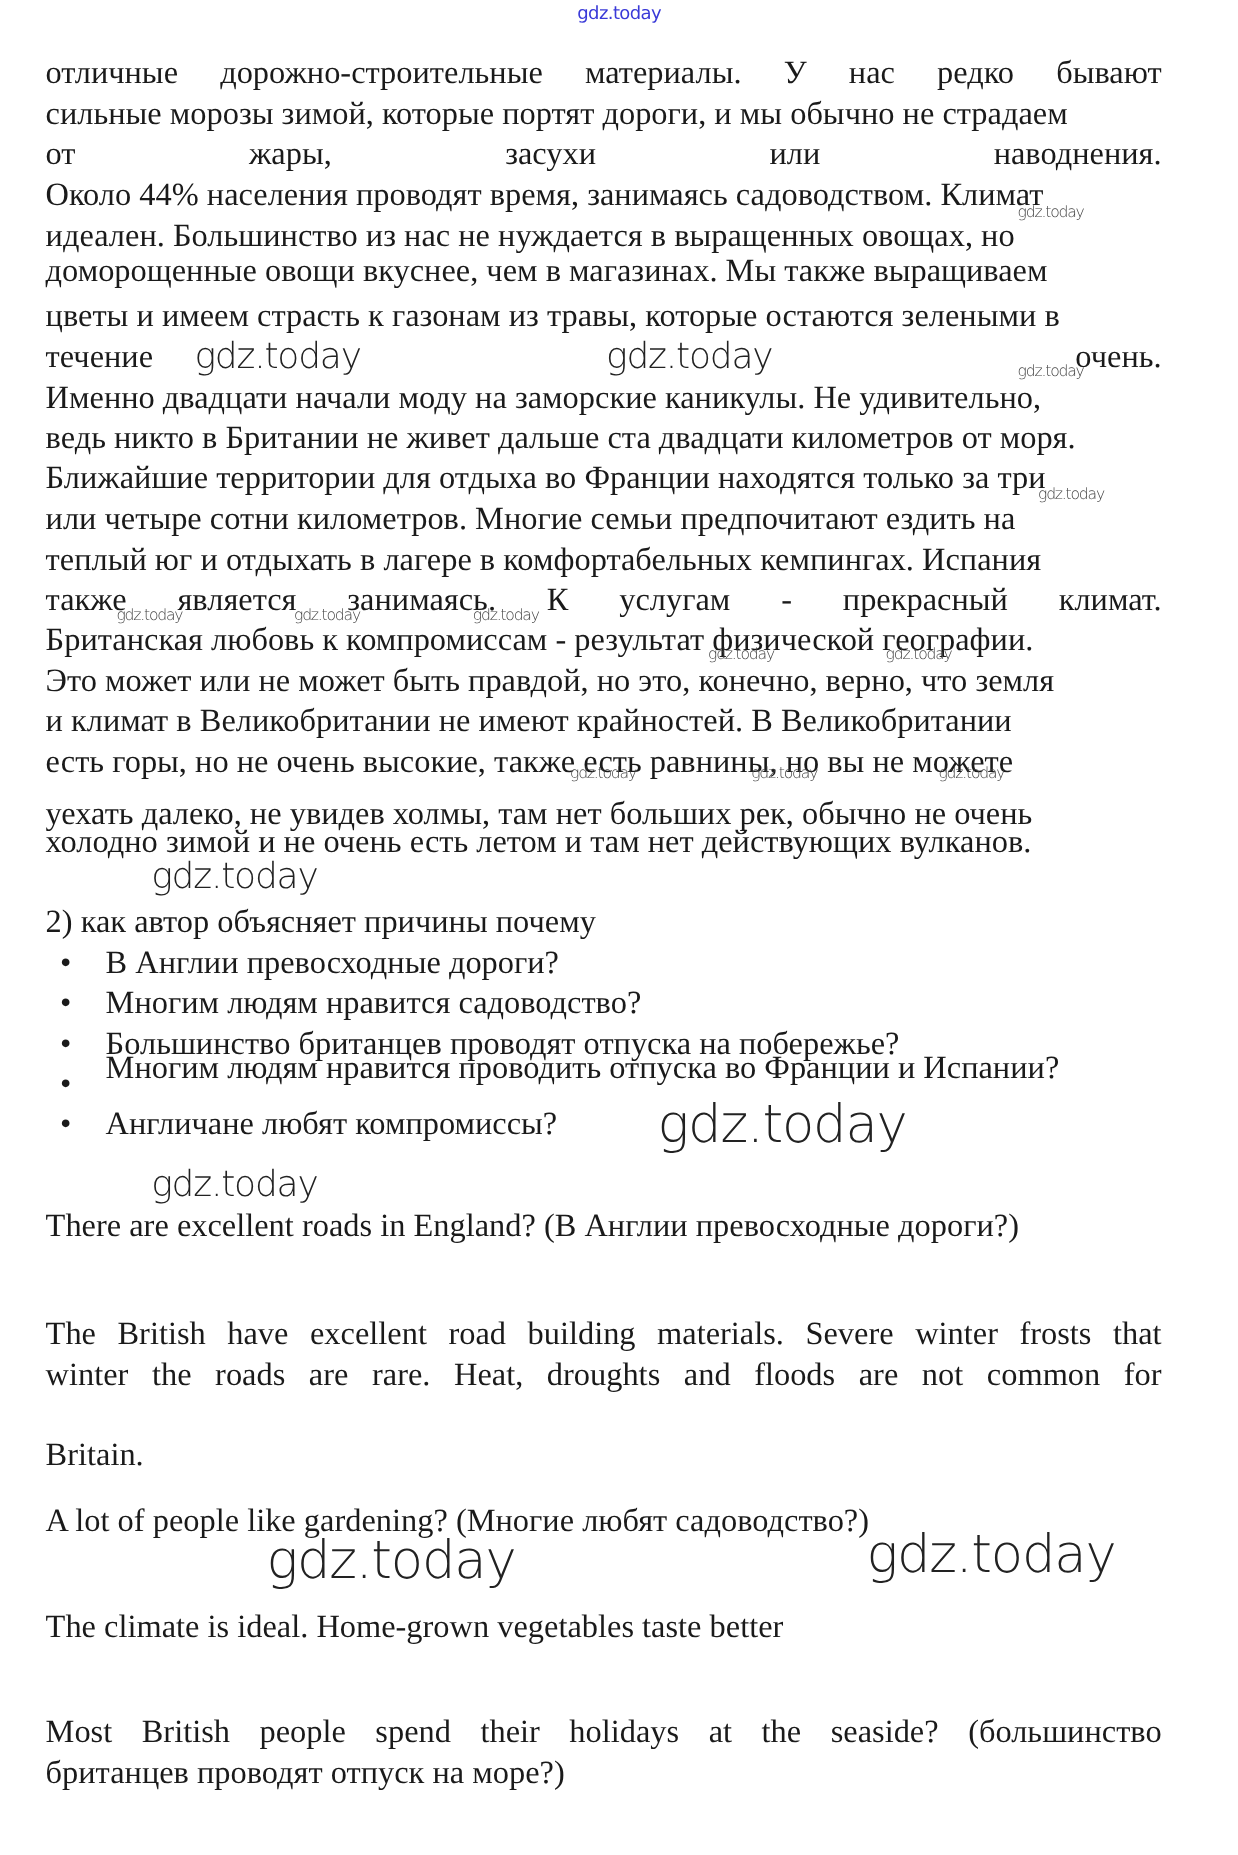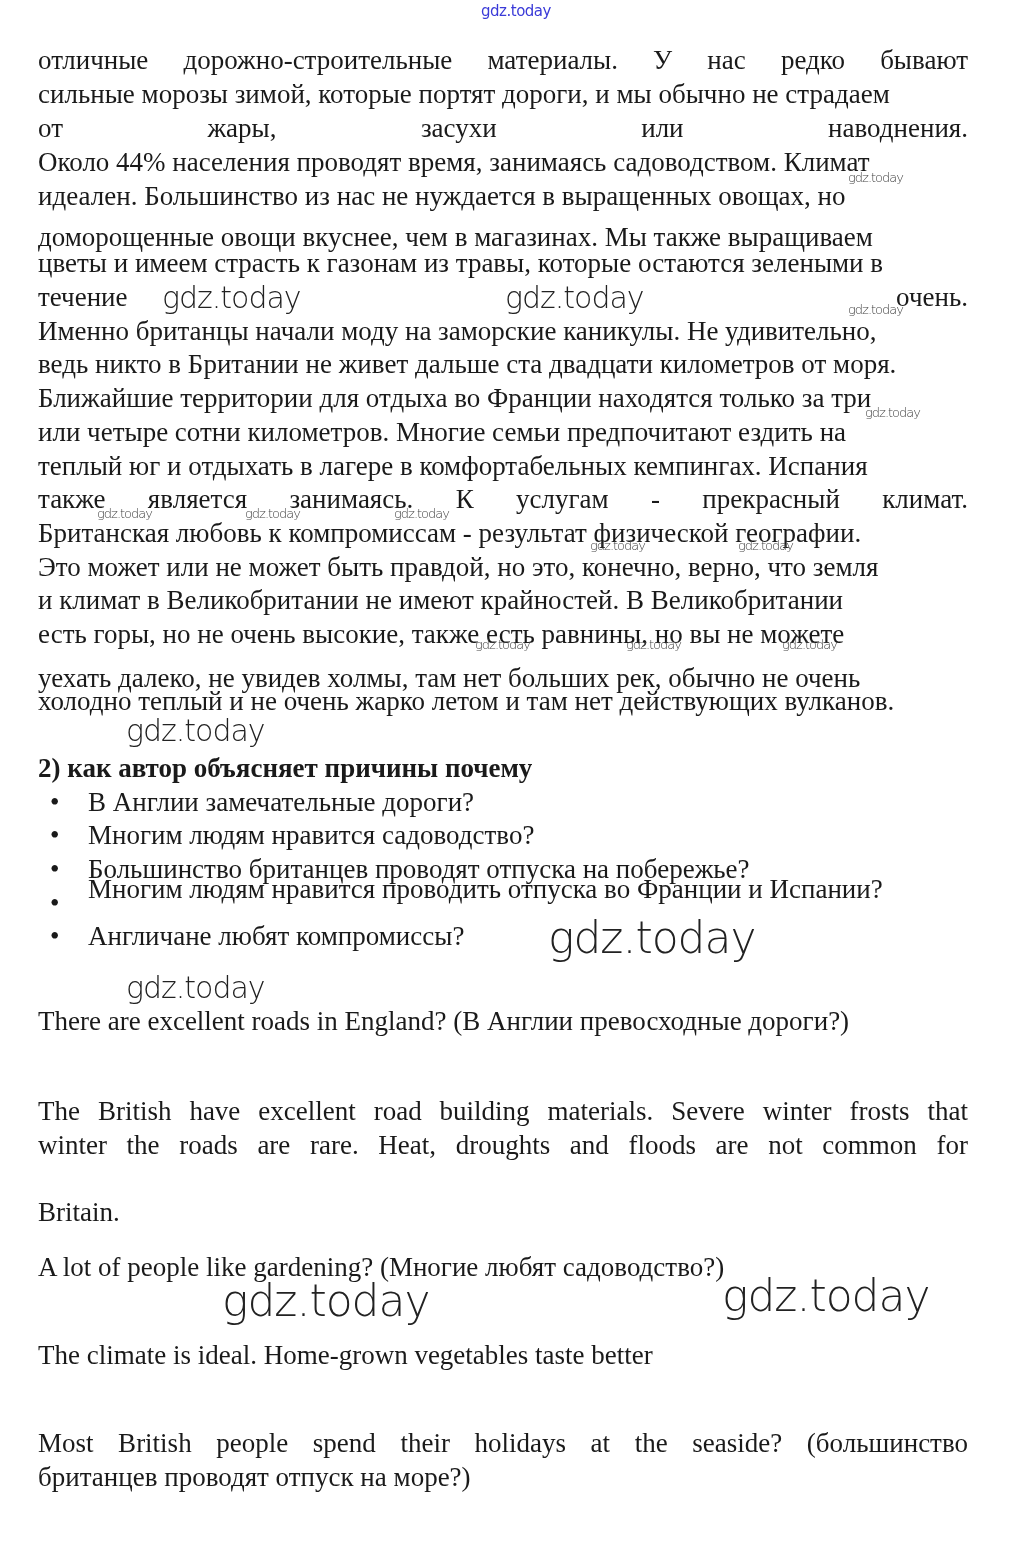--- a/index.html
+++ b/index.html
@@ -2,61 +2,61 @@
 <html><head>
 <meta charset="utf-8">
 <style>
   html, body { margin: 0; padding: 0; background: #ffffff; }
   body { width: 1032px; height: 1546px; position: relative; overflow: hidden;
          font-family: "Liberation Serif", serif; color: #1a1a1a; }
   .top-wm { position: absolute; top: 2px; left: 0; width: 1032px; text-align: center;
             font-family: "DejaVu Sans", sans-serif; font-size: 15px; color: #3a3ad8; letter-spacing: -0.5px; }
   .line { position: absolute; left: 38px; width: 930px; font-size: 27px; line-height: 34px; white-space: nowrap; }
   .just { text-align: justify; text-align-last: justify; }
-  .bold { font-weight: bold; }
+  .bold { font-weight: normal; }
   .bullet { position: absolute; left: 50px; font-size: 27px; line-height: 34px; }
   .bullet-text { position: absolute; left: 88px; font-size: 27px; line-height: 34px; white-space: nowrap; }
   .wm { position: absolute; font-family: "DejaVu Sans", sans-serif; color: #222; font-weight: 200; letter-spacing: -1px; }
   .wm-s { font-size: 13px; color: #444; }
   .wm-m { font-size: 30px; }
   .wm-l { font-size: 44px; }
 </style>
 </head>
 <body>
 
 <div class="top-wm">gdz.today</div>
 
 <div>
   <div class="line just" style="top:43px">отличные дорожно-строительные материалы. У нас редко бывают</div>
   <div class="line" style="top:77px">сильные морозы зимой, которые портят дороги, и мы обычно не страдаем</div>
   <div class="line just" style="top:111px">от жары, засухи или наводнения.</div>
   <div class="line" style="top:145px">Около 44% населения проводят время, занимаясь садоводством. Климат</div>
   <div class="line" style="top:179px">идеален. Большинство из нас не нуждается в выращенных овощах, но</div>
-  <div class="line" style="top:220px">доморощенные овощи вкуснее, чем в магазинах. Мы также выращиваем</div>
+  <div class="line" style="top:208px">доморощенные овощи вкуснее, чем в магазинах. Мы также выращиваем</div>
   <div class="line" style="top:246px">цветы и имеем страсть к газонам из травы, которые остаются зелеными в</div>
   <div class="line just" style="top:280px">течение очень.</div>
-  <div class="line" style="top:314px">Именно британцы начали моду на заморские каникулы. Не удивительно,</div>
+  <div class="line" style="top:314px">Именно двадцати начали моду на заморские каникулы. Не удивительно,</div>
   <div class="line" style="top:347px">ведь никто в Британии не живет дальше ста двадцати километров от моря.</div>
   <div class="line" style="top:381px">Ближайшие территории для отдыха во Франции находятся только за три</div>
   <div class="line" style="top:415px">или четыре сотни километров. Многие семьи предпочитают ездить на</div>
   <div class="line" style="top:449px">теплый юг и отдыхать в лагере в комфортабельных кемпингах. Испания</div>
   <div class="line just" style="top:482px">также является занимаясь. К услугам - прекрасный климат.</div>
   <div class="line" style="top:516px">Британская любовь к компромиссам - результат физической географии.</div>
   <div class="line" style="top:550px">Это может или не может быть правдой, но это, конечно, верно, что земля</div>
   <div class="line" style="top:583px">и климат в Великобритании не имеют крайностей. В Великобритании</div>
   <div class="line" style="top:617px">есть горы, но не очень высокие, также есть равнины, но вы не можете</div>
   <div class="line" style="top:661px">уехать далеко, не увидев холмы, там нет больших рек, обычно не очень</div>
-  <div class="line" style="top:684px">холодно теплый и не очень жарко летом и там нет действующих вулканов.</div>
+  <div class="line" style="top:684px">холодно зимой и не очень есть летом и там нет действующих вулканов.</div>
 </div>
 
 <div class="line bold" style="top:751px">2) как автор объясняет причины почему</div>
 
 <div>
   <div class="bullet" style="top:785px">•</div>
-  <div class="bullet-text" style="top:785px">В Англии замечательные дороги?</div>
+  <div class="bullet-text" style="top:785px">В Англии превосходные дороги?</div>
   <div class="bullet" style="top:818px">•</div>
   <div class="bullet-text" style="top:818px">Многим людям нравится садоводство?</div>
   <div class="bullet" style="top:852px">•</div>
   <div class="bullet-text" style="top:852px">Большинство британцев проводят отпуска на побережье?</div>
   <div class="bullet" style="top:886px">•</div>
   <div class="bullet-text" style="top:872px">Многим людям нравится проводить отпуска во Франции и Испании?</div>
   <div class="bullet" style="top:919px">•</div>
   <div class="bullet-text" style="top:919px">Англичане любят компромиссы?</div>
 </div>
 

